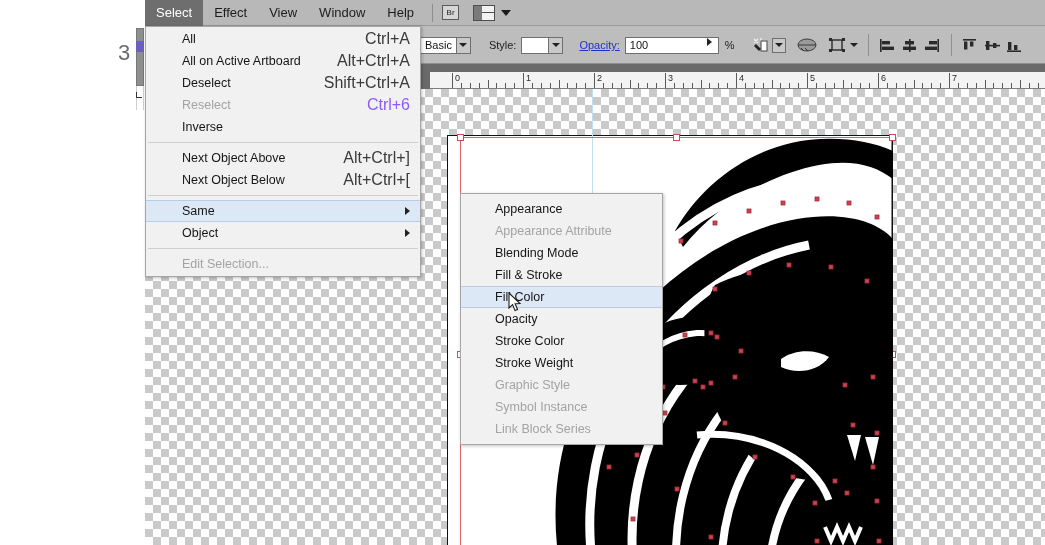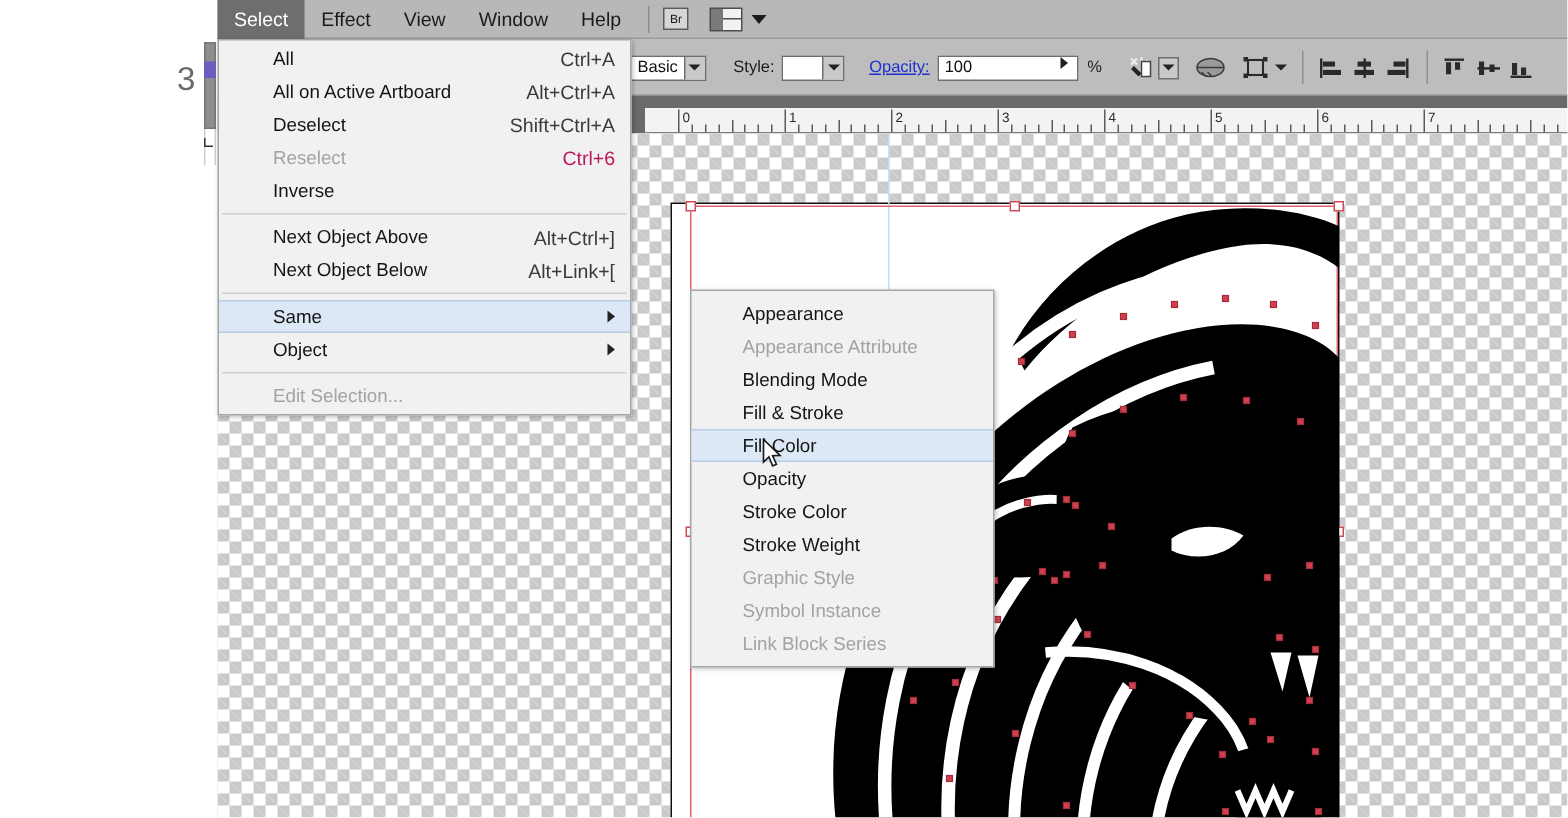--- a/index.html
+++ b/index.html
@@ -171,23 +171,23 @@
     z-index: 40;
   }
   .mrow {
     height: 22px; display: flex; align-items: center;
     padding: 0 8px 0 36px; font-size: 12.5px; color: #151515;
     position: relative; white-space: nowrap; cursor: default;
   }
   .mrow.disabled { color: #a3a3a3; }
   .mrow.hl { background: #dce8f5; border-top: 1px solid #b6cde4; border-bottom: 1px solid #b6cde4; }
   .mrow .shortcut {
-    position: absolute; right: 10px; font-size: 13px; color: #3a3a3a;
-  }
-  .mrow.disabled .shortcut { color: #be185d; }
+    position: absolute; right: 10px; font-size: 16px; color: #3a3a3a;
+  }
+  .mrow.disabled .shortcut { color: #8b5cf6; }
   .mrow .submark {
     position: absolute; right: 10px;
     width: 0; height: 0;
     border-top: 4px solid transparent; border-bottom: 4px solid transparent;
     border-left: 5px solid #222;
   }
   .msep { height: 1px; background: #cfcfcf; margin: 4px 2px 4px 2px; }
 
   .submenu {
     position: absolute; left: 419px; top: 193px; width: 203px;
@@ -543,21 +543,21 @@
       <div class="mrow">
         <span>Inverse</span>
       </div>
       <div class="msep"></div>
       <div class="mrow">
         <span>Next Object Above</span>
         <span class="shortcut">Alt+Ctrl+]</span>
       </div>
       <div class="mrow">
         <span>Next Object Below</span>
-        <span class="shortcut">Alt+Link+[</span>
+        <span class="shortcut">Alt+Ctrl+[</span>
       </div>
       <div class="msep"></div>
       <div class="mrow hl">
         <span>Same</span>
         <span class="submark"></span>
       </div>
       <div class="mrow">
         <span>Object</span>
         <span class="submark"></span>
       </div>

